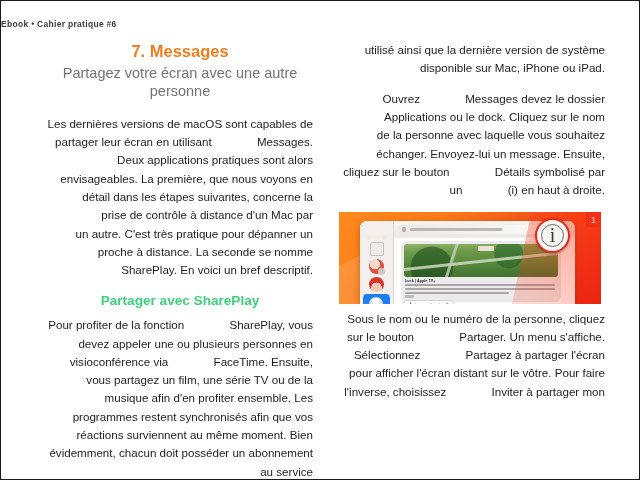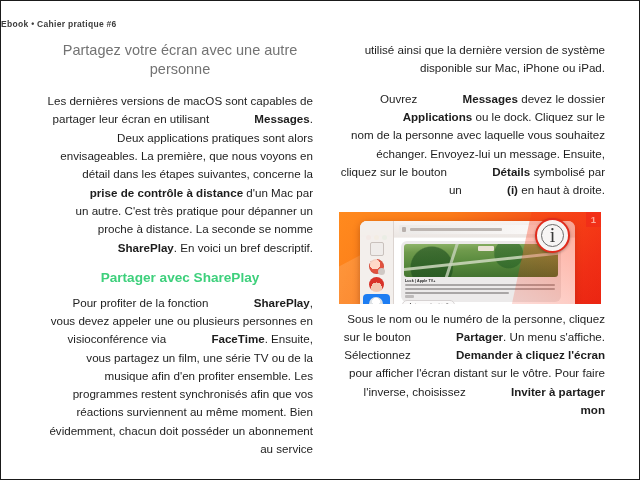--- a/index.html
+++ b/index.html
@@ -65,21 +65,21 @@
     color: #737373;
     line-height: 1.28;
   }
   p.body {
     margin: 0 0 12px 0;
     font-size: 11.6px;
     line-height: 1.58;
     color: #1d1d1d;
     text-align: right;
   }
-  p.body b { font-weight: bold; padding-left: 42px; }
+  p.body b { font-weight: normal; padding-left: 42px; }
   .sec-green {
     margin: 4px 0 7px 0;
     text-align: center;
     font-size: 13.6px;
     font-weight: bold;
     color: #3ed07c;
     line-height: 1.3;
   }
   .step-head {
     margin: 14px 0 7px 0;
@@ -348,20 +348,21 @@
 <body>
 
 <div class="page">
 
   <div class="running-head">Ebook • Cahier pratique #6</div>
 
   <div class="cols">
 
     <div class="col col-left">
 
+      <h1 class="chapter-title">7. Messages</h1>
       <h2 class="chapter-sub">Partagez votre écran avec une autre personne</h2>
 
       <p class="body"><span>Les dernières versions de macOS sont capables de partager leur écran en utilisant </span><b>Messages</b><span>. Deux applications pratiques sont alors envisageables. La première, que nous voyons en détail dans les étapes suivantes, concerne la </span><b>prise de contrôle à distance</b><span> d'un Mac par un autre. C'est très pratique pour dépanner un proche à distance. La seconde se nomme </span><b>SharePlay</b><span>. En voici un bref descriptif.</span></p>
 
       <h3 class="sec-green">Partager avec SharePlay</h3>
 
       <p class="body"><span>Pour profiter de la fonction </span><b>SharePlay</b><span>, vous devez appeler une ou plusieurs personnes en visioconférence via </span><b>FaceTime</b><span>. Ensuite, vous partagez un film, une série TV ou de la musique afin d'en profiter ensemble. Les programmes restent synchronisés afin que vos réactions surviennent au même moment. Bien évidemment, chacun doit posséder un abonnement au service</span></p>
 
     </div>
 
@@ -414,18 +415,18 @@
           <div class="badge-num">1</div>
         </div>
 
         <div class="callout-i">
           <div class="ring"></div>
           <div class="glyph">i</div>
         </div>
       </div>
 
 
-      <p class="body"><span>Sous le nom ou le numéro de la personne, cliquez sur le bouton </span><b>Partager</b><span>. Un menu s'affiche. Sélectionnez </span><b>Demander à cliquez l'écran</b><span> pour afficher l'écran distant sur le vôtre. Pour faire l'inverse, choisissez </span><b>Inviter à partager mon</b></p>
+      <p class="body"><span>Sous le nom ou le numéro de la personne, cliquez sur le bouton </span><b>Partager</b><span>. Un menu s'affiche. Sélectionnez </span><b>Partagez à partager l'écran</b><span> pour afficher l'écran distant sur le vôtre. Pour faire l'inverse, choisissez </span><b>Inviter à partager mon</b></p>
 
     </div>
 
   </div>
 </div>
 
 </body></html>

